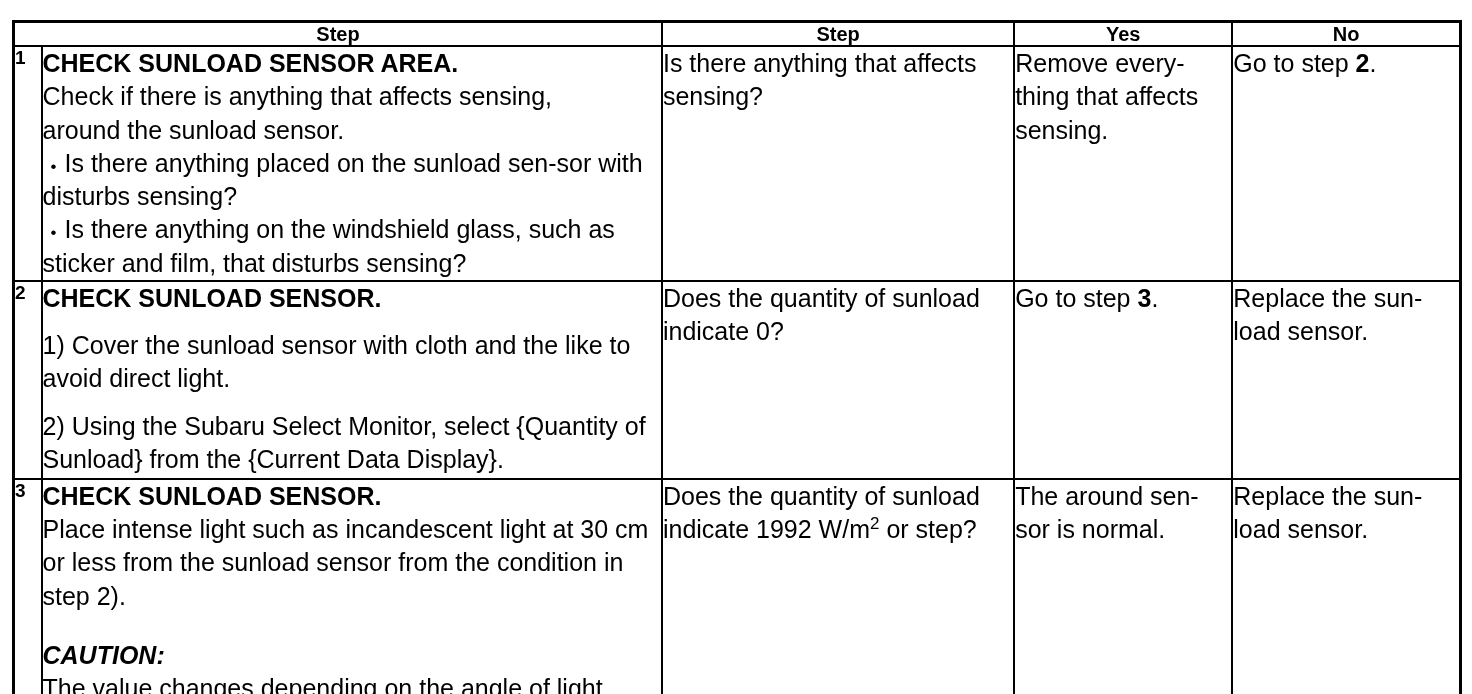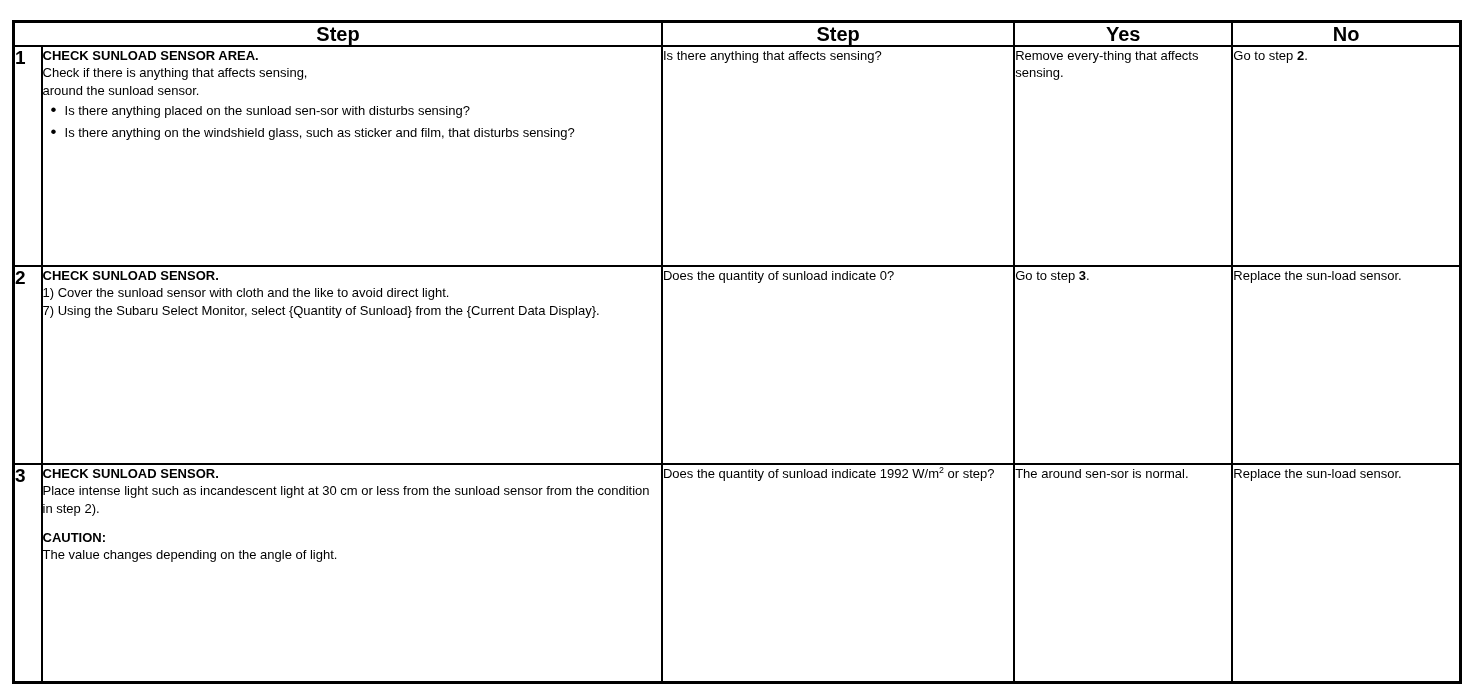--- a/index.html
+++ b/index.html
@@ -45,46 +45,47 @@
   col.c-yes   { width: 218px; }
   col.c-no    { width: 228px; }
 
   td.num {
     font-size: 19px;
     font-weight: bold;
     padding: 4px 0 0 3px;
     line-height: 1.2;
   }
   td.cell {
-    font-size: 13px;
+    font-size: 25px;
     line-height: 1.33;
     padding: 4px 6px 6px 6px;
   }
   td.step-cell {
     padding-left: 10px;
   }
   .b { font-weight: bold; }
   .title {
     font-weight: bold;
     display: block;
   }
   .body-line { display: block; }
   .bullet { display: block; }
   .bullet::before {
     content: "\2022";
     display: inline-block;
     width: 14px;
     margin-left: 8px;
     font-size: 17px;
   }
-  .num-item { display: block; }
+  .num-item { display: block; margin-top: 14px; }
   .caution {
     font-weight: bold;
     display: block;
-    margin-top: 12px;
+    margin-top: 26px;
+    font-style: italic;
   }
   .caution-text {
     font-weight: normal;
     display: block;
   }
   sup { font-size: 0.68em; vertical-align: super; line-height: 0; }
 
   
   tr.r1 td { height: 218px; }
   tr.r2 td { height: 196px; }
@@ -124,21 +125,21 @@
         <td class="cell">Is there anything that affects sensing?</td>
         <td class="cell">Remove every-thing that affects sensing.</td>
         <td class="cell"><span>Go to step </span><span class="b">2</span><span>.</span></td>
       </tr>
 
       <tr class="r2">
         <td class="num">2</td>
         <td class="cell step-cell">
           <span class="title">CHECK SUNLOAD SENSOR.</span>
           <span class="num-item">1)  Cover the sunload sensor with cloth and the like to avoid direct light.</span>
-          <span class="num-item">7)  Using the Subaru Select Monitor, select {Quantity of Sunload} from the {Current Data Display}.</span>
+          <span class="num-item">2)  Using the Subaru Select Monitor, select {Quantity of Sunload} from the {Current Data Display}.</span>
         </td>
         <td class="cell">Does the quantity of sunload indicate 0?</td>
         <td class="cell"><span>Go to step </span><span class="b">3</span><span>.</span></td>
         <td class="cell">Replace the sun-load sensor.</td>
       </tr>
 
       <tr class="r3">
         <td class="num">3</td>
         <td class="cell step-cell">
           <span class="title">CHECK SUNLOAD SENSOR.</span>

